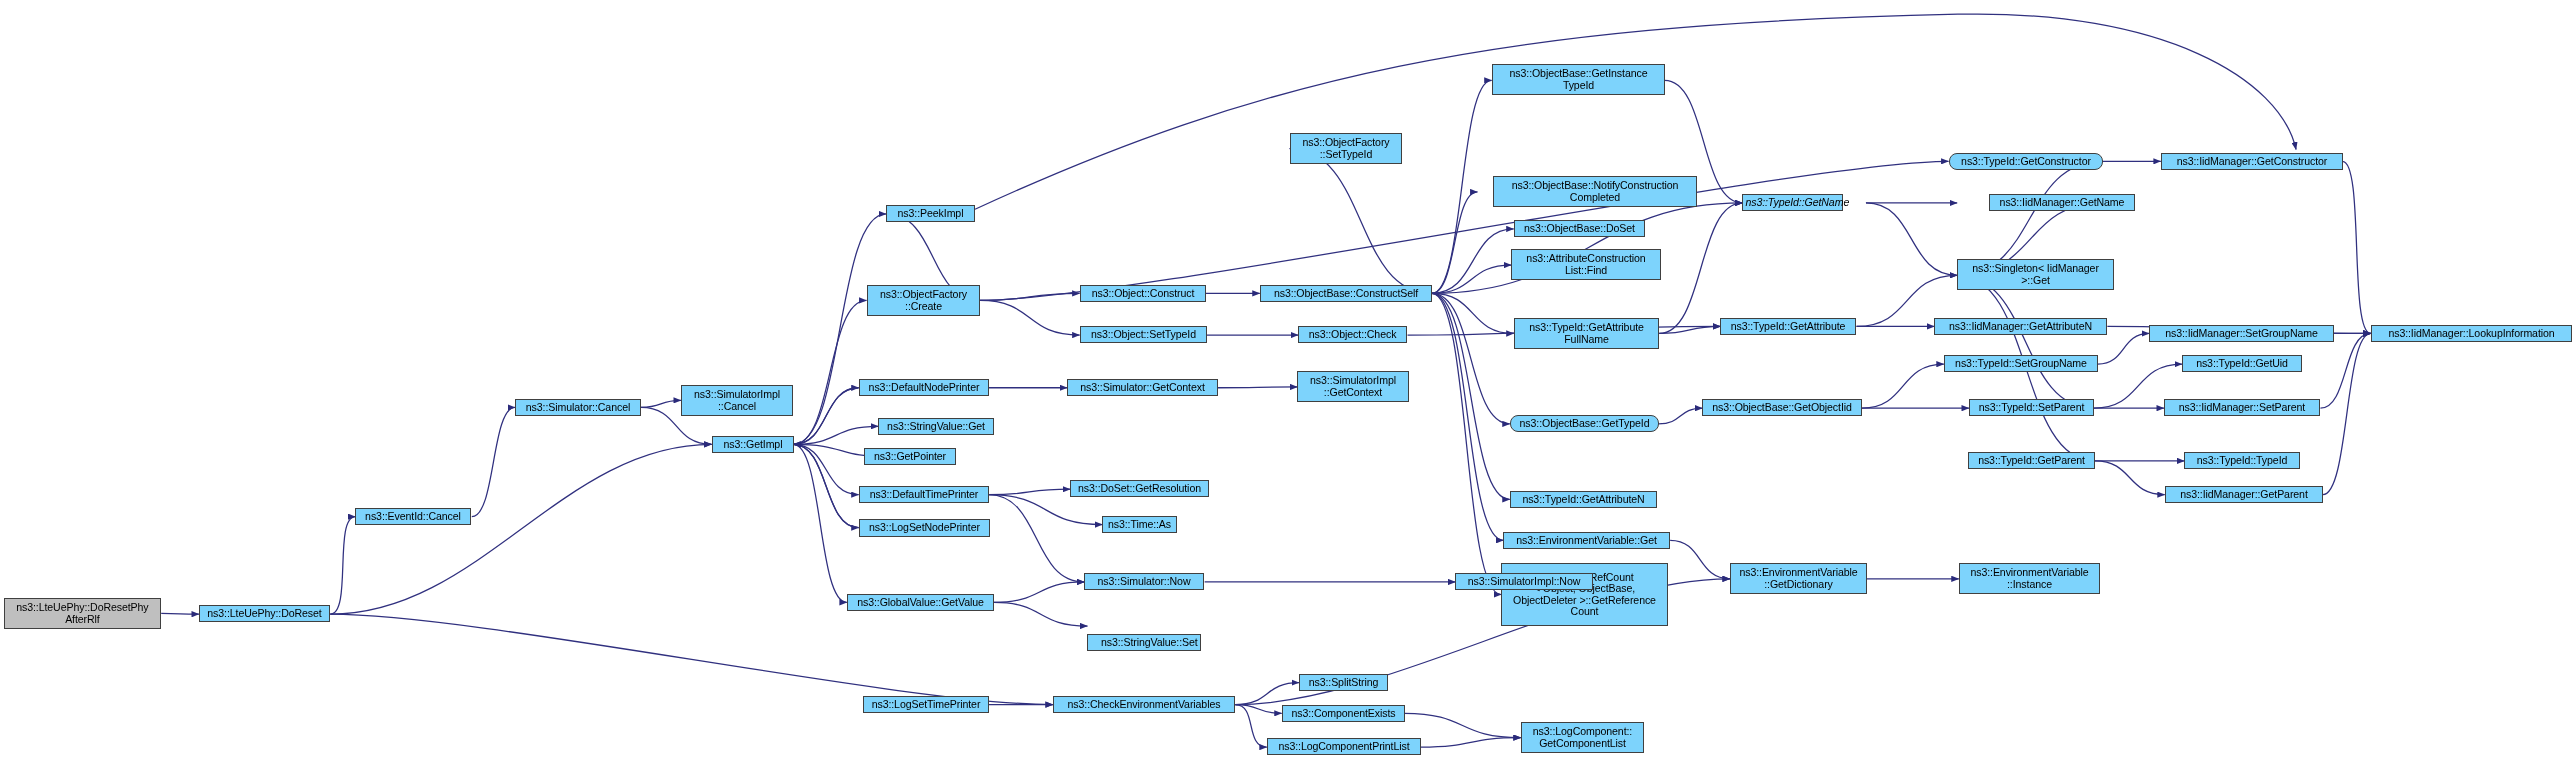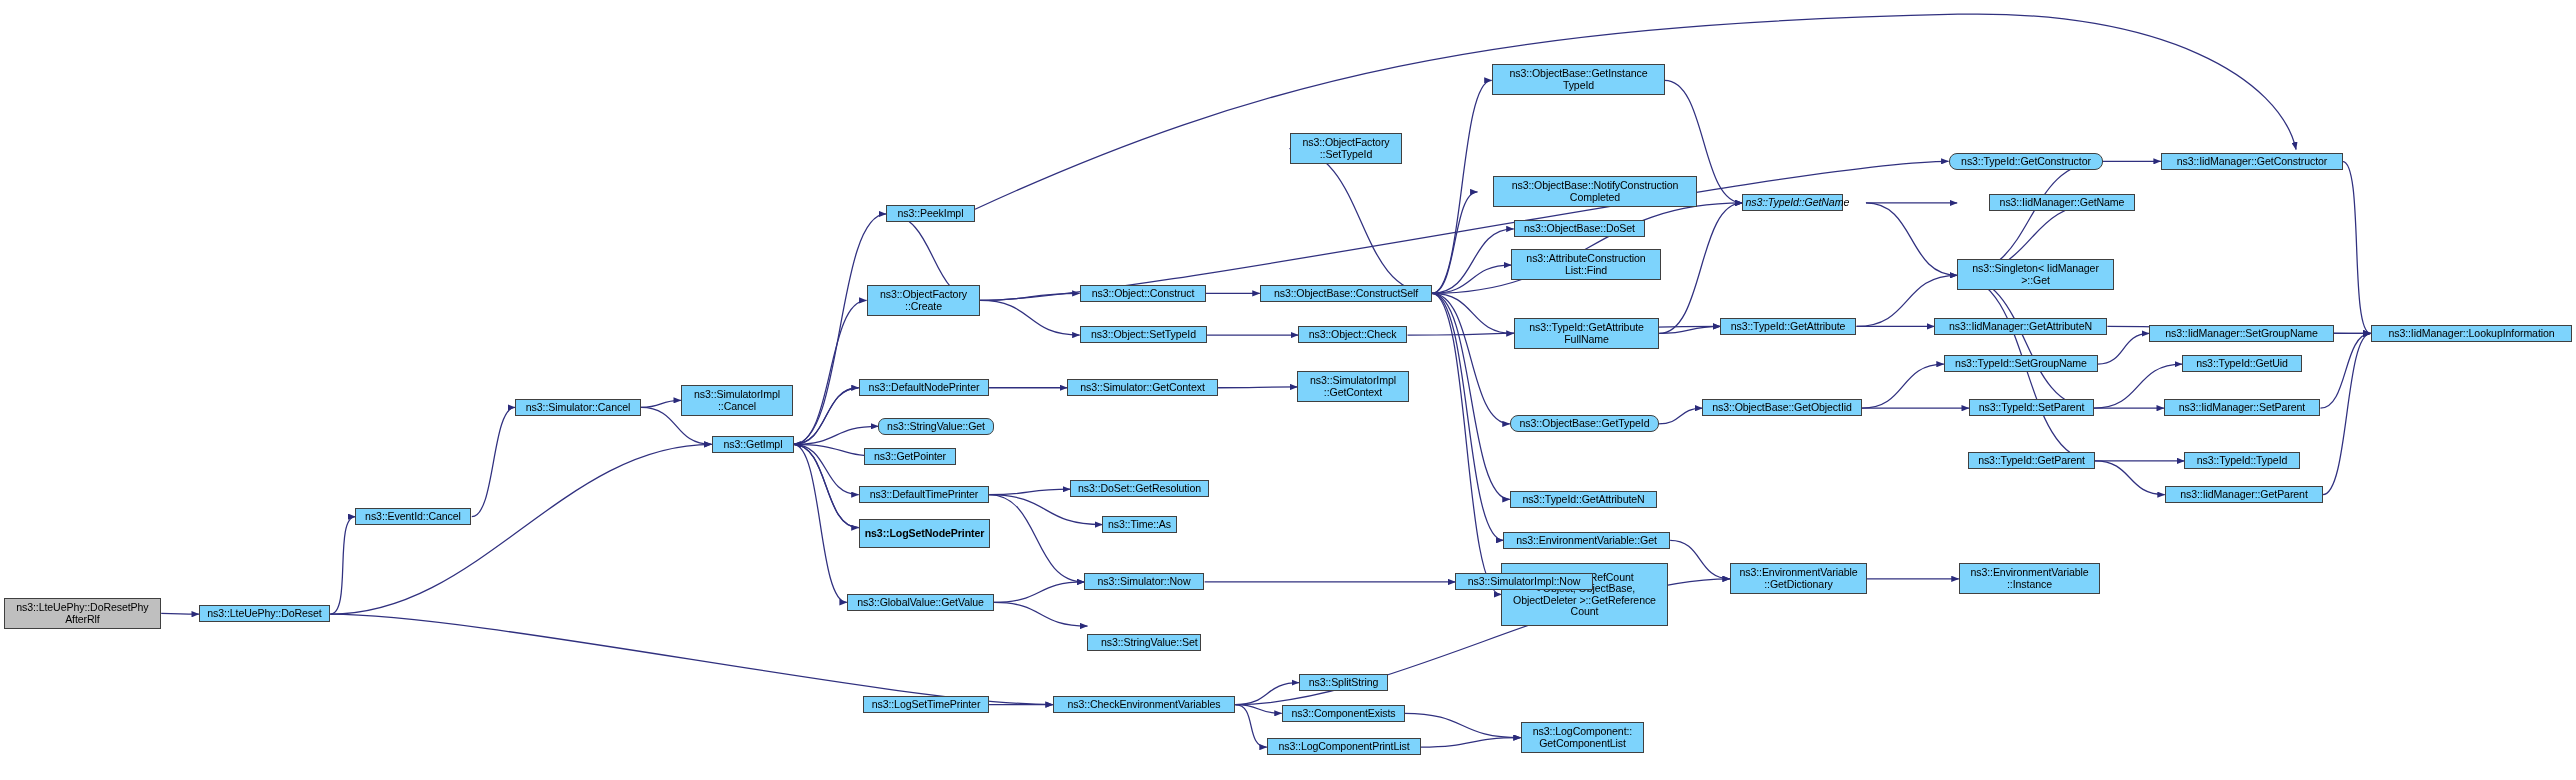--- a/index.html
+++ b/index.html
@@ -110,24 +110,24 @@
       <div class="node" style="left: 199px; top: 605px; width: 131px; height: 17.3px;"><span>ns3::LteUePhy::DoReset</span></div>
       <div class="node" style="left: 355px; top: 508px; width: 116px; height: 17.3px;"><span>ns3::EventId::Cancel</span></div>
       <div class="node" style="left: 515px; top: 399px; width: 126px; height: 17.3px;"><span>ns3::Simulator::Cancel</span></div>
       <div class="node" style="left: 681px; top: 385px; width: 112px; height: 31px;"><span>ns3::SimulatorImpl
 ::Cancel</span></div>
       <div class="node" style="left: 712px; top: 436px; width: 82px; height: 17.3px;"><span>ns3::GetImpl</span></div>
       <div class="node" style="left: 886px; top: 205px; width: 89px; height: 17.3px;"><span>ns3::PeekImpl</span></div>
       <div class="node" style="left: 867px; top: 285px; width: 113px; height: 31px;"><span>ns3::ObjectFactory
 ::Create</span></div>
       <div class="node" style="left: 859px; top: 379px; width: 130px; height: 17.3px;"><span>ns3::DefaultNodePrinter</span></div>
-      <div class="node" style="left: 878px; top: 418px; width: 116px; height: 17.3px; border-radius: 7px;"><span>ns3::StringValue::Get</span></div>
+      <div class="node" style="left: 878px; top: 418px; width: 116px; height: 17.3px;"><span>ns3::StringValue::Get</span></div>
       <div class="node" style="left: 864px; top: 448px; width: 92px; height: 17.3px;"><span>ns3::GetPointer</span></div>
       <div class="node" style="left: 859px; top: 486px; width: 130px; height: 17.3px;"><span>ns3::DefaultTimePrinter</span></div>
-      <div class="node" style="left: 859px; top: 519px; width: 131px; height: 29px; font-weight: bold;"><span>ns3::LogSetNodePrinter</span></div>
+      <div class="node" style="left: 859px; top: 519px; width: 131px; height: 18px;"><span>ns3::LogSetNodePrinter</span></div>
       <div class="node" style="left: 847px; top: 594px; width: 147px; height: 17.3px;"><span>ns3::GlobalValue::GetValue</span></div>
       <div class="node" style="left: 863px; top: 696px; width: 126px; height: 17.3px;"><span>ns3::LogSetTimePrinter</span></div>
       <div class="node" style="left: 1080px; top: 285px; width: 126px; height: 17.3px;"><span>ns3::Object::Construct</span></div>
       <div class="node" style="left: 1080px; top: 326px; width: 127px; height: 17.3px;"><span>ns3::Object::SetTypeId</span></div>
       <div class="node" style="left: 1067px; top: 379px; width: 151px; height: 17.3px;"><span>ns3::Simulator::GetContext</span></div>
       <div class="node" style="left: 1070px; top: 480px; width: 139px; height: 17.3px;"><span>ns3::DoSet::GetResolution</span></div>
       <div class="node" style="left: 1102px; top: 516px; width: 75px; height: 17.3px;"><span>ns3::Time::As</span></div>
       <div class="node" style="left: 1084px; top: 573px; width: 120px; height: 17.3px;"><span>ns3::Simulator::Now</span></div>
       <div class="node" style="left: 1087px; top: 634px; width: 114px; height: 17.3px; text-align: right;"><span>ns3::StringValue::Set</span></div>
       <div class="node" style="left: 1053px; top: 696px; width: 182px; height: 17.3px;"><span>ns3::CheckEnvironmentVariables</span></div>

